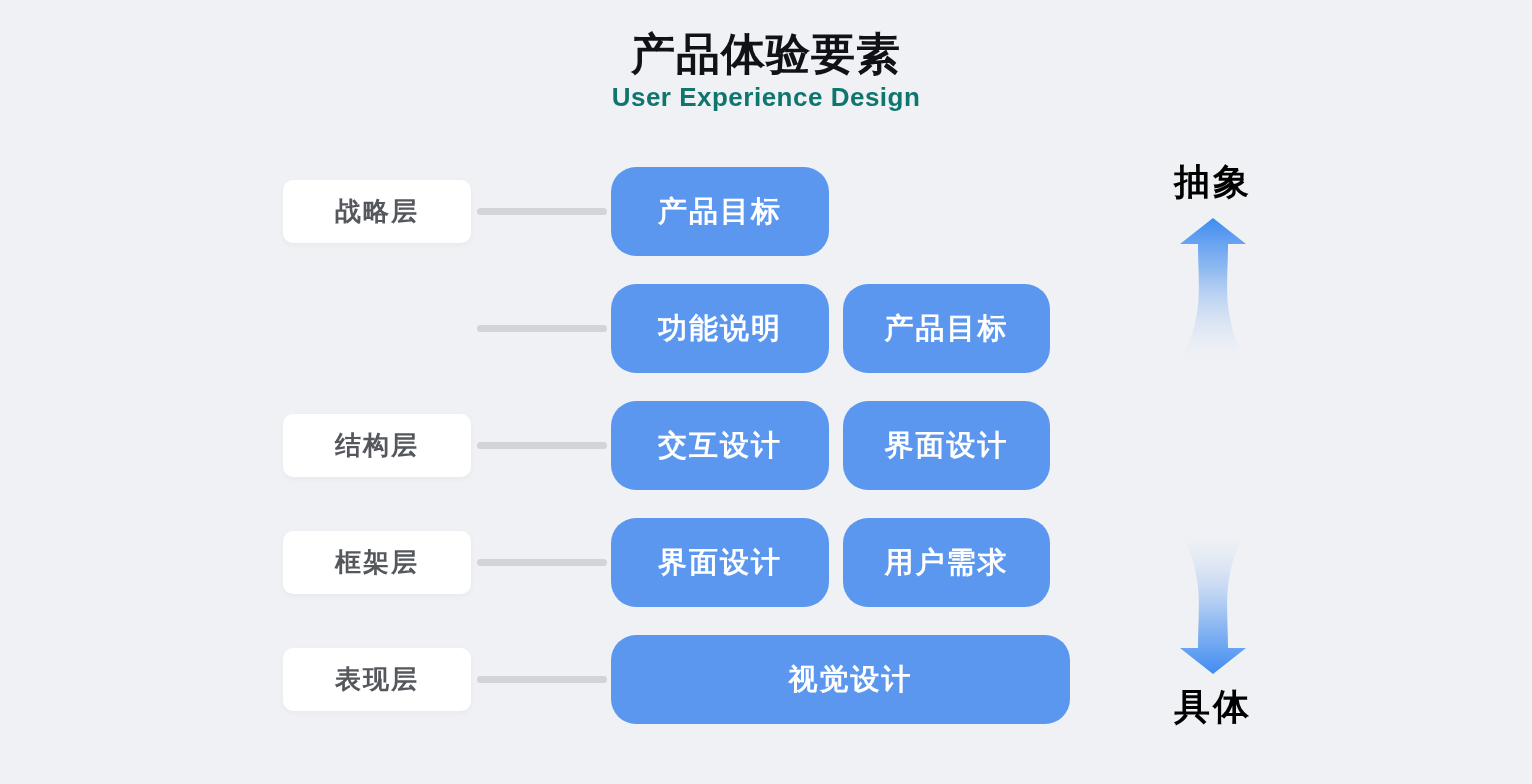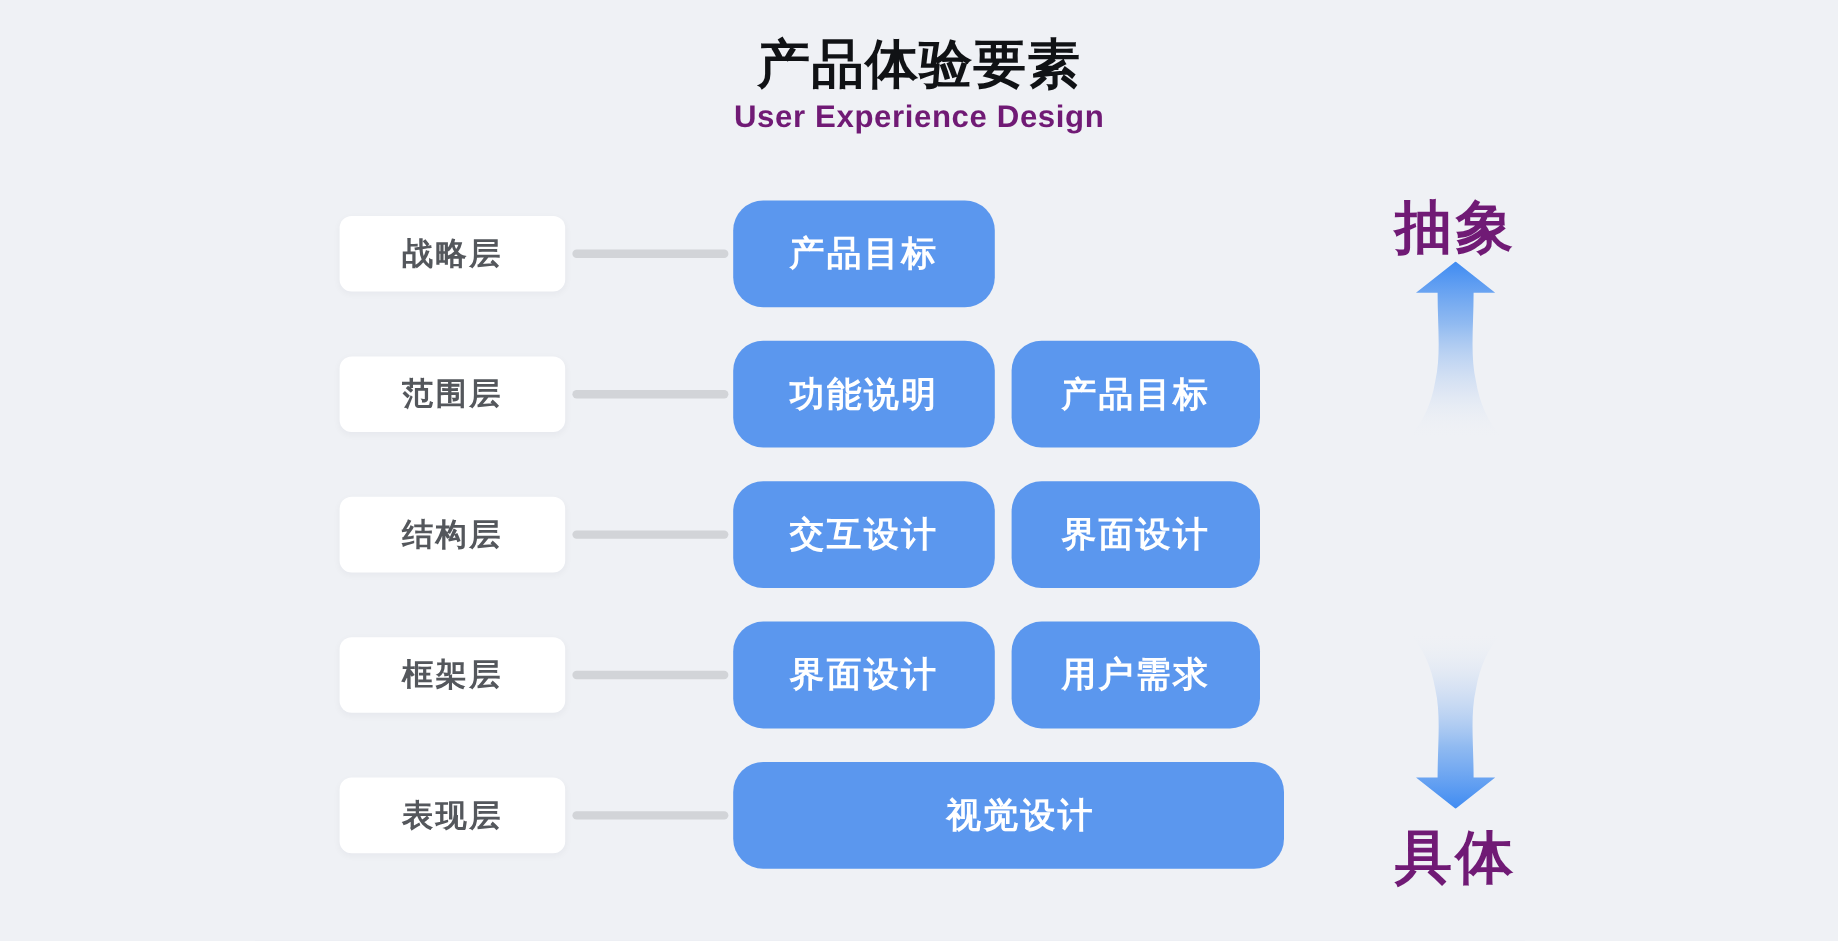--- a/index.html
+++ b/index.html
@@ -32,21 +32,21 @@
     font-size: 44px;
     line-height: 1.1;
     font-weight: 800;
     color: #101215;
     letter-spacing: 1px;
   }
   .subtitle {
     margin: 4px 0 0 0;
     font-size: 26px;
     font-weight: 700;
-    color: #701a75;
+    color: #0f766e;
     letter-spacing: 0.5px;
   }
 
   
   .row {
     position: absolute;
     left: 0;
     width: 1532px;
     height: 89px;
   }
@@ -94,23 +94,23 @@
   .col1 { left: 611px; width: 218px; }
   .col2 { left: 843px; width: 207px; }
   .colwide { left: 611px; width: 439px; padding-left: 20px; }
 
   
   .axis-label {
     position: absolute;
     width: 200px;
     left: 1113px;
     text-align: center;
-    font-size: 48px;
+    font-size: 36px;
     font-weight: 800;
-    color: #701a75;
+    color: #000000;
     letter-spacing: 3px;
   }
   .axis-label.top { top: 158px; }
   .axis-label.bottom { top: 683px; }
   .axis-arrow {
     position: absolute;
     left: 1160px;
     width: 106px;
     height: 147px;
   }
@@ -131,23 +131,20 @@
     <div class="label-box">
       <span>战略层</span>
     </div>
     <div class="connector"></div>
     <div class="blue-box col1">
       <span>产品目标</span>
     </div>
   </div>
 
   <div class="row" style="top:284px">
-    <div class="label-box">
-      <span>范围层</span>
-    </div>
     <div class="connector"></div>
     <div class="blue-box col1">
       <span>功能说明</span>
     </div>
     <div class="blue-box col2">
       <span>产品目标</span>
     </div>
   </div>
 
   <div class="row" style="top:401px">

